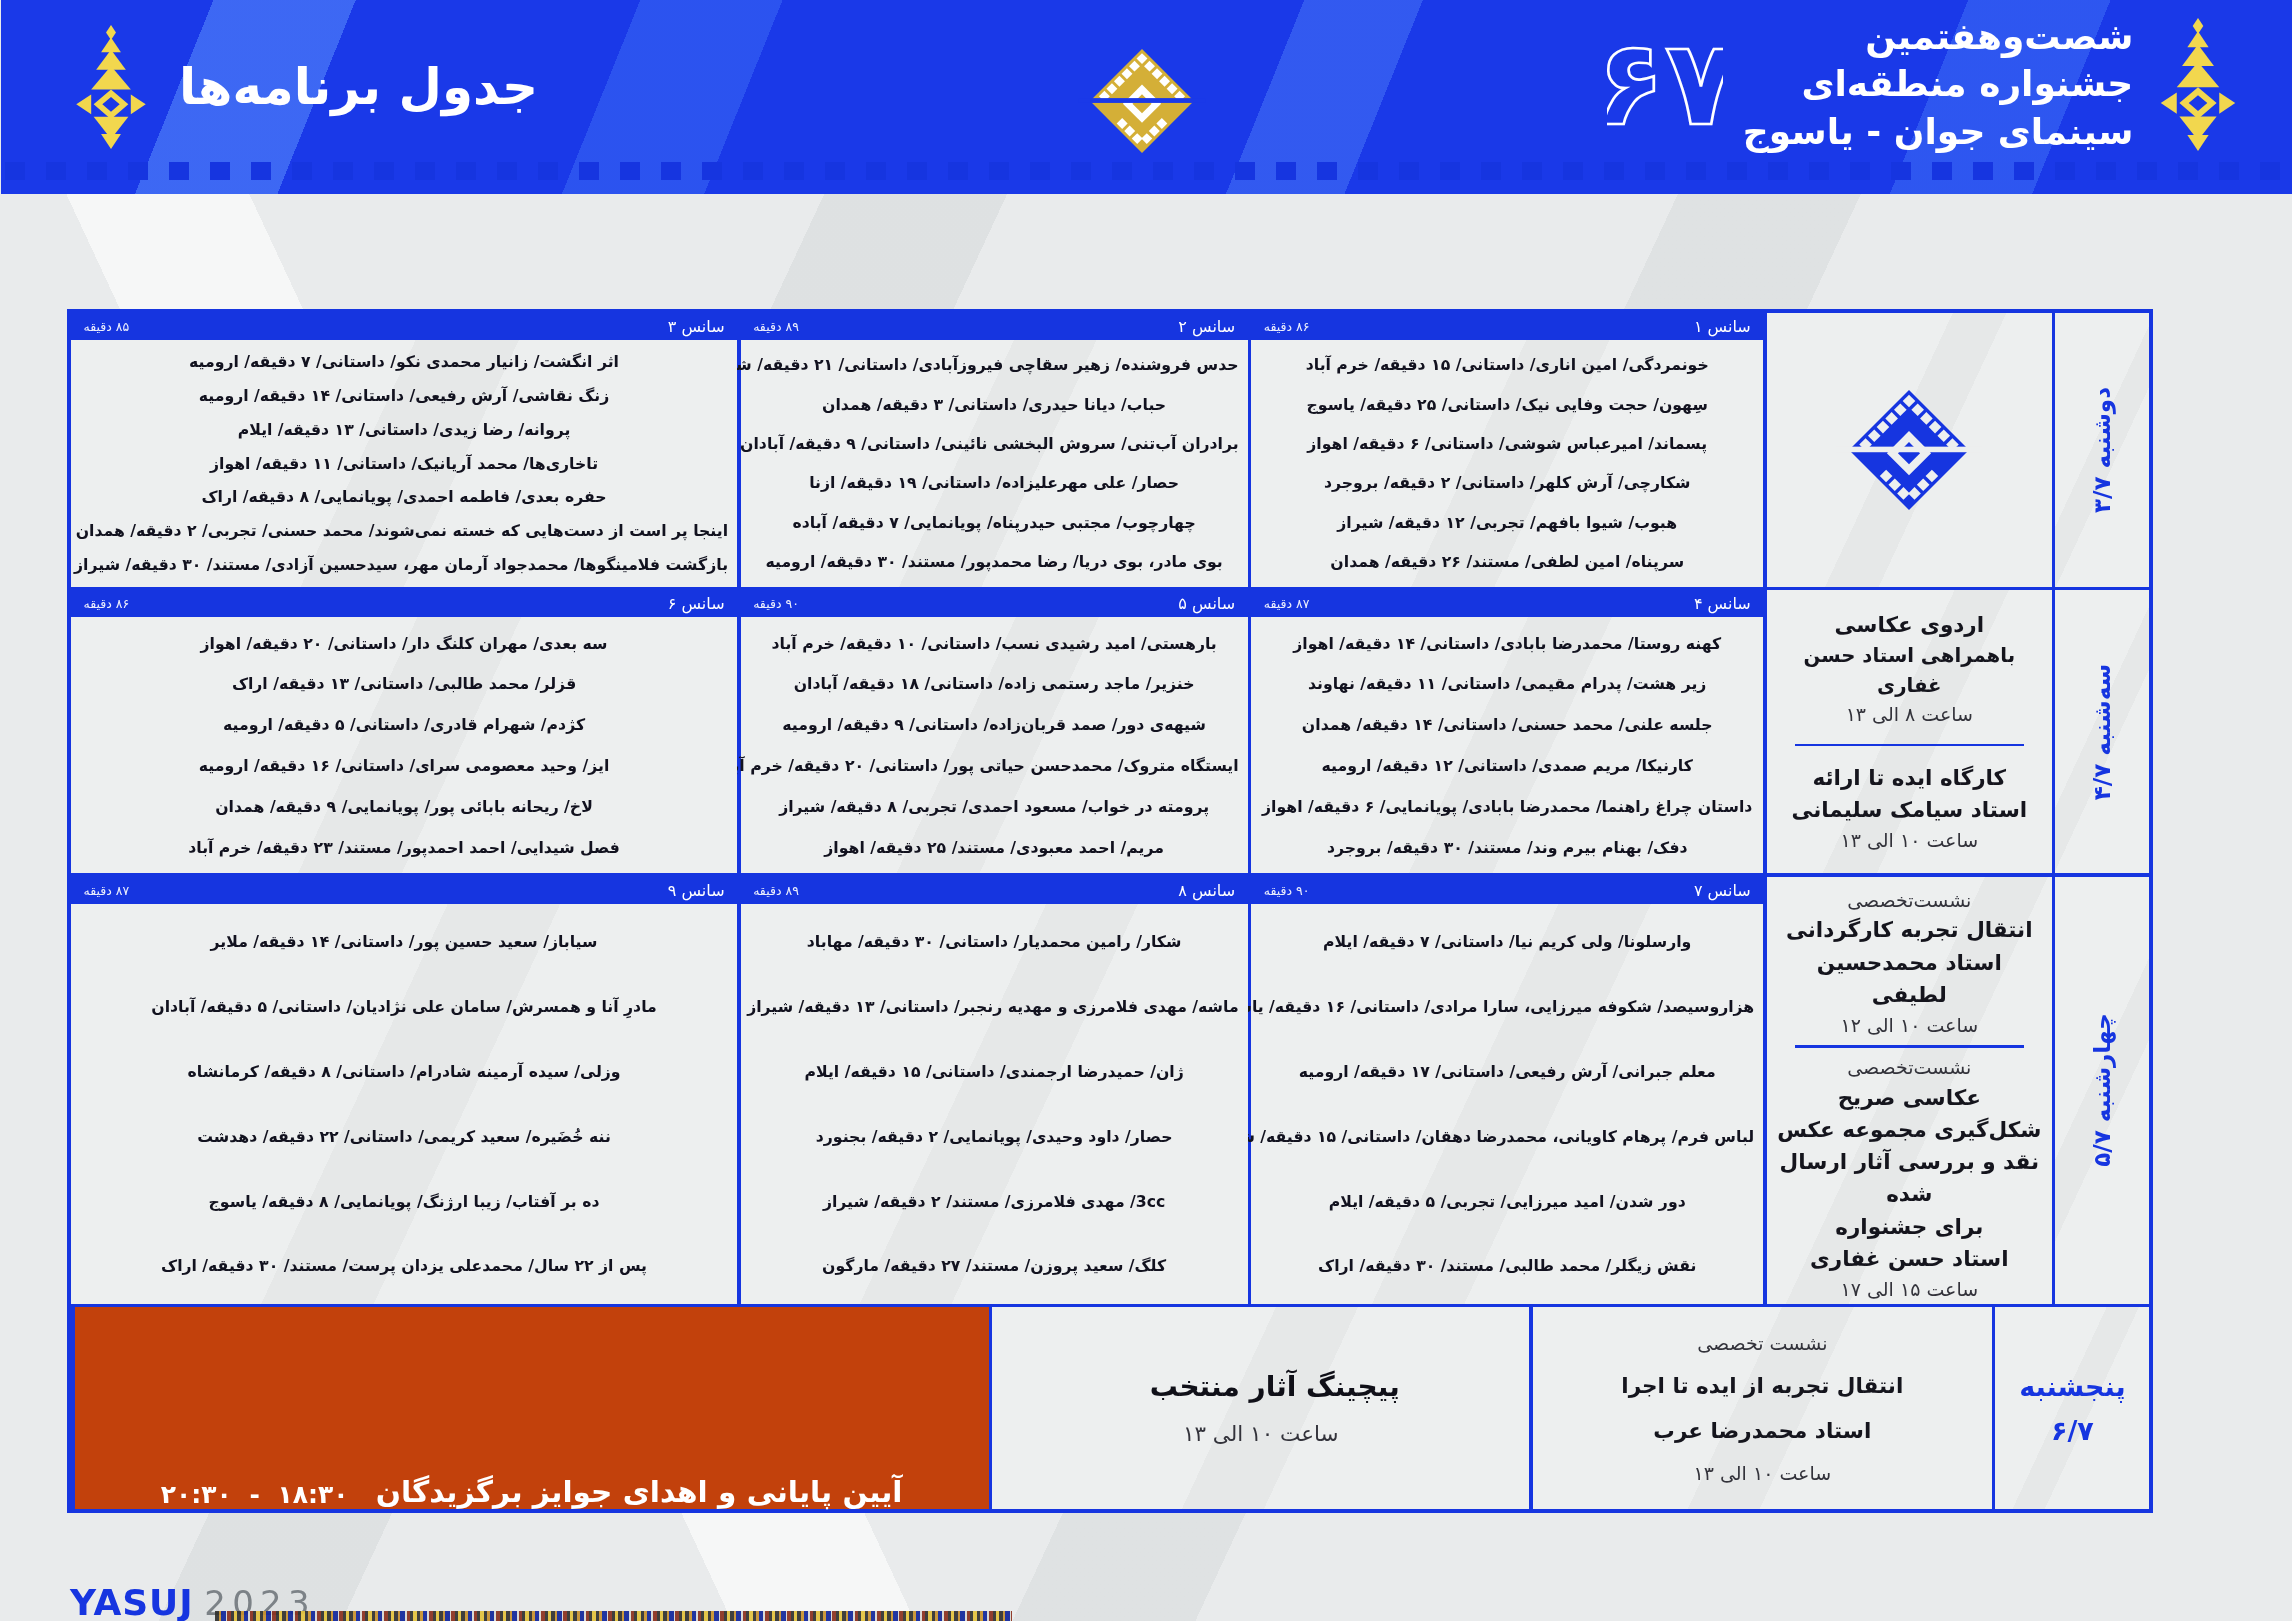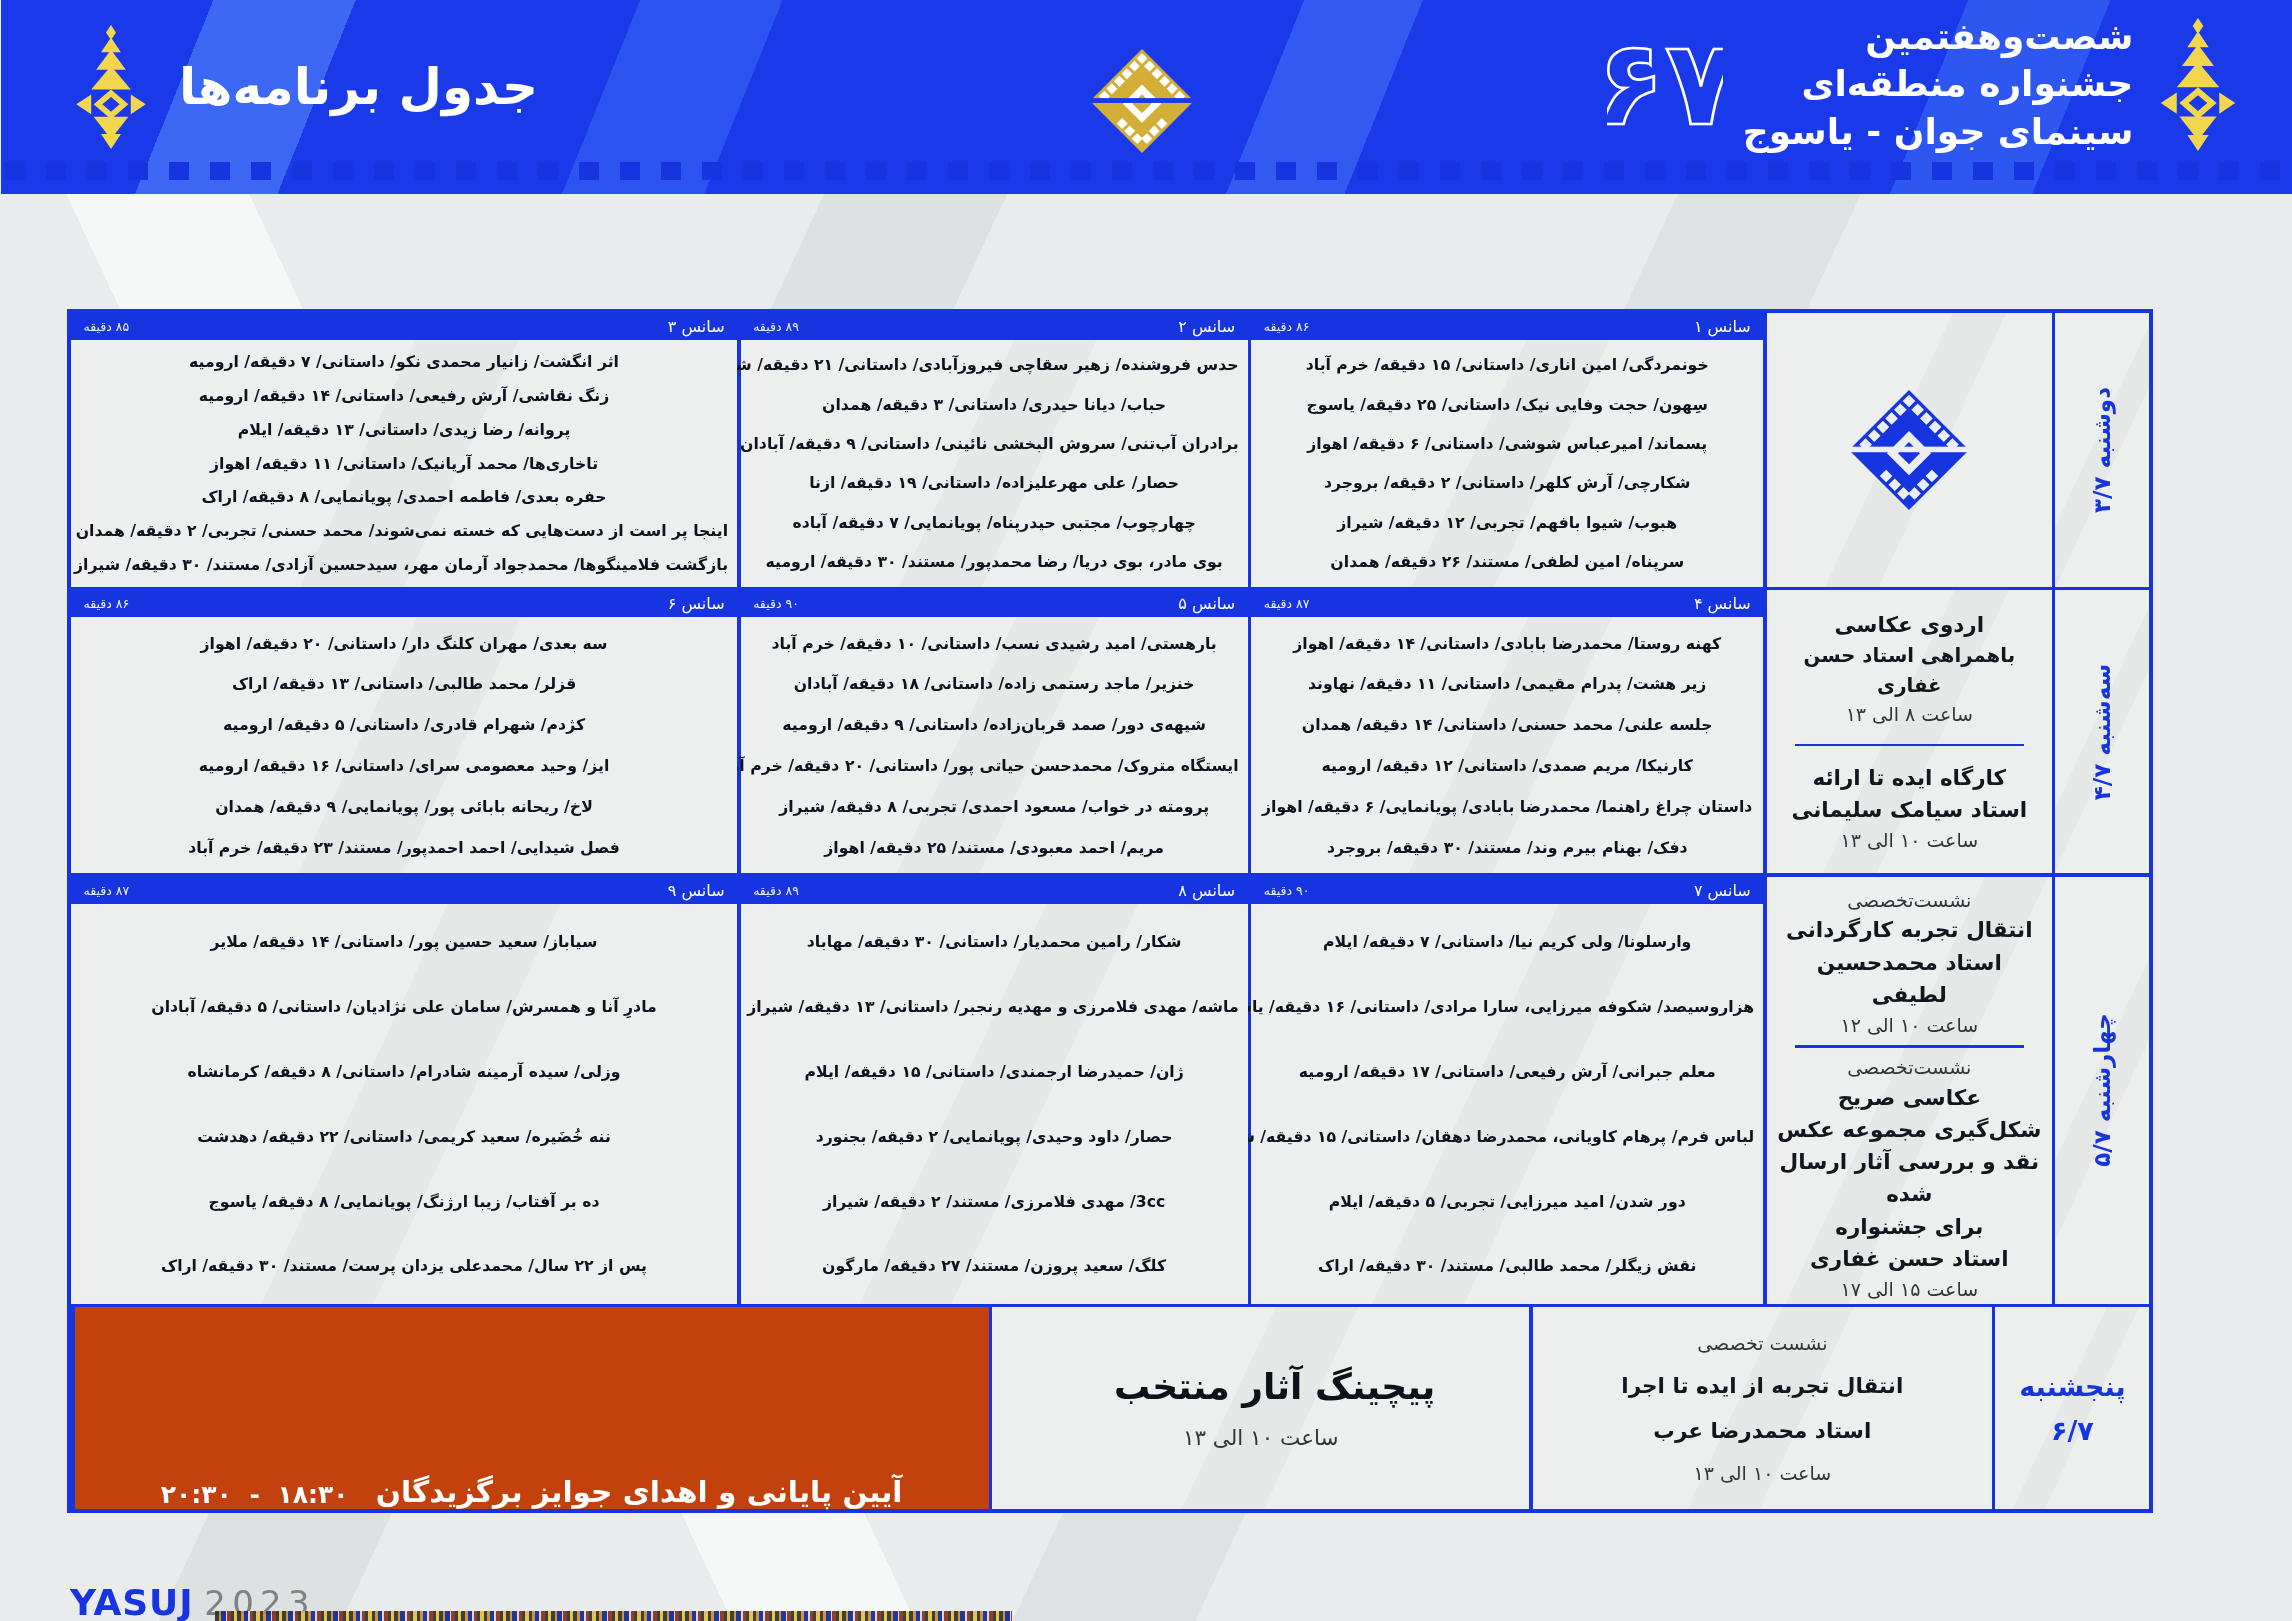--- a/index.html
+++ b/index.html
@@ -81,21 +81,21 @@
   .sline.b { font-weight:bold; font-size:21.5px; color:#15151d; line-height:1.5; }
   .sline.m { font-weight:bold; font-size:19.7px; color:#15151d; line-height:1.5; }
   .sline.r { font-size:19px; color:#33333b; line-height:1.5; }
   .sdivider { height:2.7px; background:#1635e0; width:86%; margin:5.4px auto; flex:none; }
 
   
   .w-tday{width:154px;} .w-tsess{width:459px;} .w-tpitch{width:537px;} .w-tclose{width:914px;}
   .t-day { display:flex; flex-direction:column; align-items:center; justify-content:center; gap:12.5px; }
   .t-day div { color:#1635e0; font-weight:bold; font-size:27px; }
   .t-pitch { display:flex; flex-direction:column; align-items:center; justify-content:center; gap:18px; }
-  .t-pitch .ptitle { font-weight:bold; font-size:36px; color:#101018;margin-left:28px; }
+  .t-pitch .ptitle { font-weight:bold; font-size:28px; color:#101018;margin-left:28px; }
   .t-pitch .ptime { font-size:21.5px; color:#33333b; }
   .t-close { background:#c2410c; display:flex; flex-direction:row; align-items:flex-end; justify-content:center; gap:27px; }
   .t-close .cl1 { color:#fff; font-weight:bold; font-size:29.6px; }
   .t-close .cl2 { color:#fff; font-weight:bold; font-size:25px; word-spacing:9px; }
 
   
   .footer-logo { position:absolute; left:70px; top:1582px; display:flex; direction:ltr; align-items:baseline; gap:10.7px; }
   .footer-logo .brand { color:#1635e0; font-weight:bold; font-size:36px; letter-spacing:0.9px; }
   .footer-logo .year { color:#7c8287; font-size:34px; letter-spacing:6.3px; }
   .barcode { position:absolute; left:215px; top:1611px; width:797px; height:12.5px; opacity:.92;

